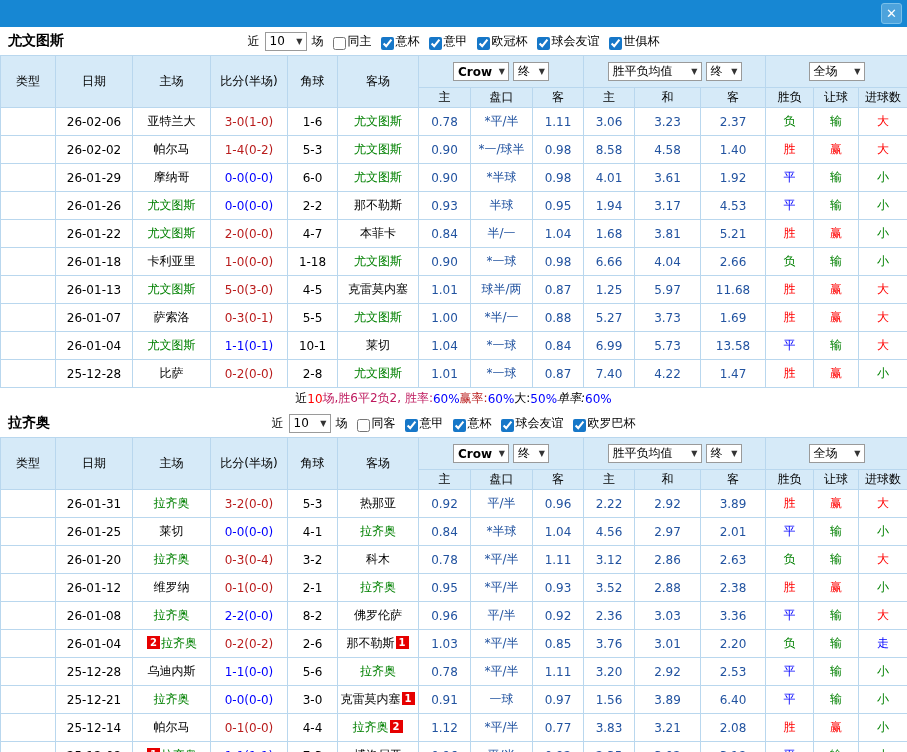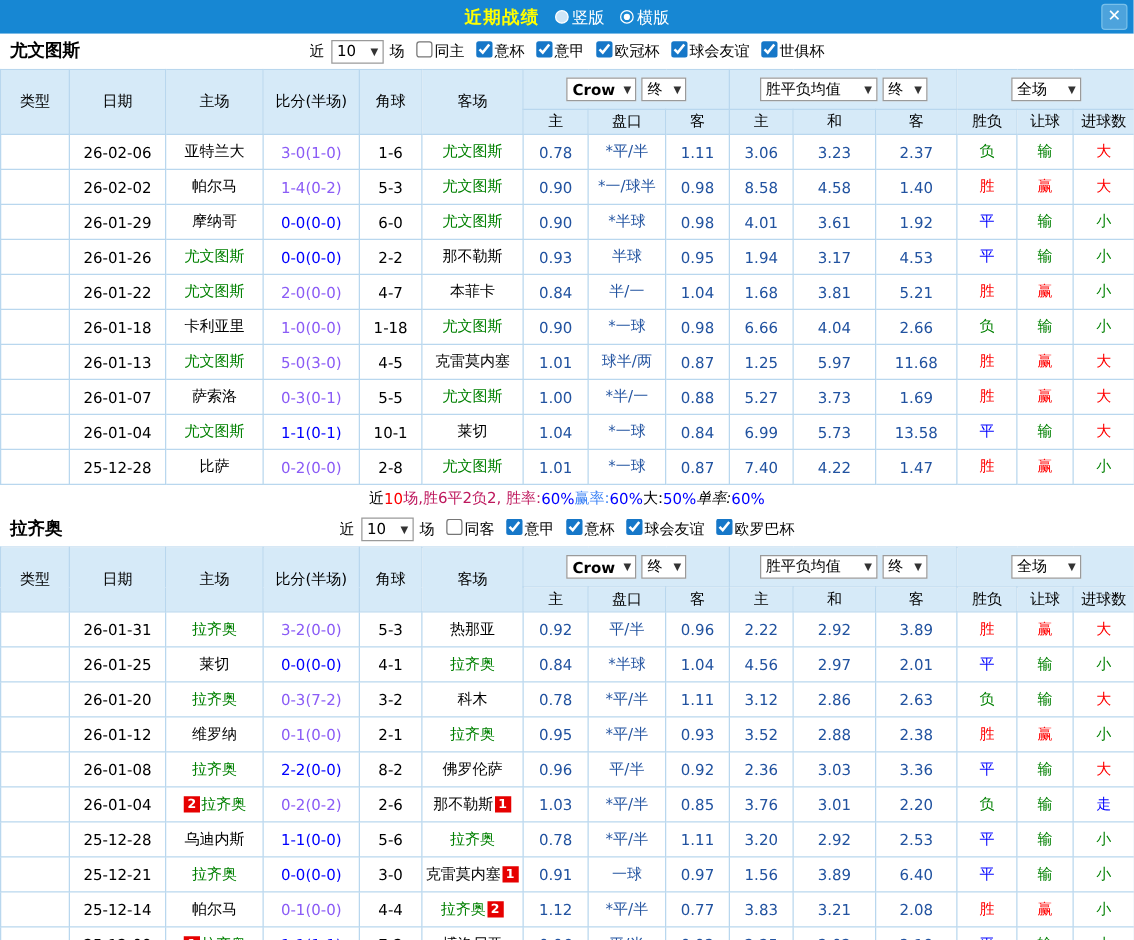--- a/index.html
+++ b/index.html
@@ -20,21 +20,21 @@
   .radio-circle.sel::after { content:""; position:absolute; left:2px; top:2px; right:2px; bottom:2px; background:#fff; border-radius:50%; }
   .close-btn { position:absolute; right:5px; top:3px; width:21px; height:21px; background:#4da3dc; color:#fff;
     border:1px solid #79c0ea; border-radius:3px; font-size:13px; font-weight:bold; line-height:18px; text-align:center;
     padding:0; cursor:pointer; font-family:inherit; }
 
   
   .section-header { height:28px; display:flex; align-items:center; position:relative; background:#fff; }
   .team-name { position:absolute; left:8px; font-size:14px; font-weight:bold; }
   .controls { margin:0 auto; display:flex; align-items:center; gap:5px; }
   .filters { display:inline-flex; gap:9px; margin-left:4px; }
-  .cb { display:inline-flex; align-items:flex-start; gap:2px; cursor:pointer; }
+  .cb { display:inline-flex; align-items:flex-end; gap:2px; cursor:pointer; }
   .cb input { width:13px; height:13px; margin:0; accent-color:#1677c8; }
 
   
   .ddl { display:inline-flex; align-items:center; justify-content:space-between; background:#fff; border:1px solid #9a9a9a;
     height:19px; padding:0 3px 0 4px; cursor:pointer; white-space:nowrap; overflow:hidden; font-size:12px; }
   .ddl .arrow { font-size:8px; color:#333; margin-left:3px; flex:none; }
   .w-near { width:42px; }
   .w-crow { width:56px;font-weight:bold; }
   .w-fin  { width:36px; }
   .w-avg  { width:94px; }
@@ -47,48 +47,35 @@
   .hrow1 th { height:32px; }
   .hrow2 th { height:20px; }
   .grid tbody td { height:28px; background:#fff; }
   .dd-wrap { display:flex; justify-content:center; gap:4px; align-items:center; }
 
   .type-cell { color:#fff; }
   .lg-coppa   { background:#2cb9cb; }
   .lg-serie_a { background:#ffa41d; }
   .lg-ucl     { background:#ff7e41; }
   .team-green { color:#008000; }
-  .score-win  { color:#8b5cf6; }
+  .score-win  { color:#b91c1c; }
   .score-draw { color:#0000ff; }
   .odds { color:#2253a0; }
   .res-win  { color:#ff0000; }
   .res-draw { color:#0000ff; }
   .res-loss { color:#008000; }
   .badge { display:inline-block; background:#e60000; color:#fff; width:13px; height:13px; line-height:13px;
     font-size:10px; font-weight:bold; margin:0 1px; vertical-align:1px; }
 
   .summary { height:21px; display:flex; align-items:center; justify-content:center; }
 </style>
 </head>
 <body>
 
 <div class="topbar">
-  <div class="topbar-center">
-    <span class="title">近期战绩</span>
-    <span class="radios">
-        <span class="radio">
-          <span class="radio-circle"></span>
-          <span>竖版</span>
-        </span>
-        <span class="radio">
-          <span class="radio-circle sel"></span>
-          <span>横版</span>
-        </span>
-      </span>
-  </div>
   <button class="close-btn">✕</button>
 </div>
 
 <div class="section">
   <div class="section-header">
     <span class="team-name">尤文图斯</span>
     <div class="controls">
       <span>近</span>
       <span class="ddl w-near">
           <span>10</span>
@@ -365,21 +352,21 @@
           <td class="res-win">赢</td>
           <td class="res-loss">小</td>
         </tr>
       </tbody>
   </table>
   <div class="summary">
       <span style="color: rgb(0, 0, 0);">近</span>
       <span style="color: rgb(255, 0, 0);">10</span>
       <span style="color: #be185d;">场,胜6平2负2, 胜率:</span>
       <span style="color: rgb(0, 0, 255);">60%</span>
-      <span style="color: #3b82f6;"> 赢率:</span>
+      <span style="color: #b91c1c;"> 赢率:</span>
       <span style="color: rgb(0, 0, 255);">60%</span>
       <span style="color: rgb(0, 0, 0);"> 大:</span>
       <span style="color: rgb(0, 0, 255);">50%</span>
       <span style="color: rgb(0, 0, 0); font-style: italic;"> 单率:</span>
       <span style="color: rgb(0, 0, 255);">60%</span>
     </div>
 </div>
 
 <div class="section">
   <div class="section-header">
@@ -518,21 +505,21 @@
           <td class="odds">2.97</td>
           <td class="odds">2.01</td>
           <td class="res-draw">平</td>
           <td class="res-loss">输</td>
           <td class="res-loss">小</td>
         </tr>
         <tr>
           <td class="type-cell lg-serie_a">意甲</td>
           <td>26-01-20</td>
           <td><span class="team-green">拉齐奥</span></td>
-          <td class="score-win">0-3(7-2)</td>
+          <td class="score-win">0-3(0-4)</td>
           <td>3-2</td>
           <td><span>科木</span></td>
           <td class="odds">0.78</td>
           <td class="odds">*平/半</td>
           <td class="odds">1.11</td>
           <td class="odds">3.12</td>
           <td class="odds">2.86</td>
           <td class="odds">2.63</td>
           <td class="res-loss">负</td>
           <td class="res-loss">输</td>

